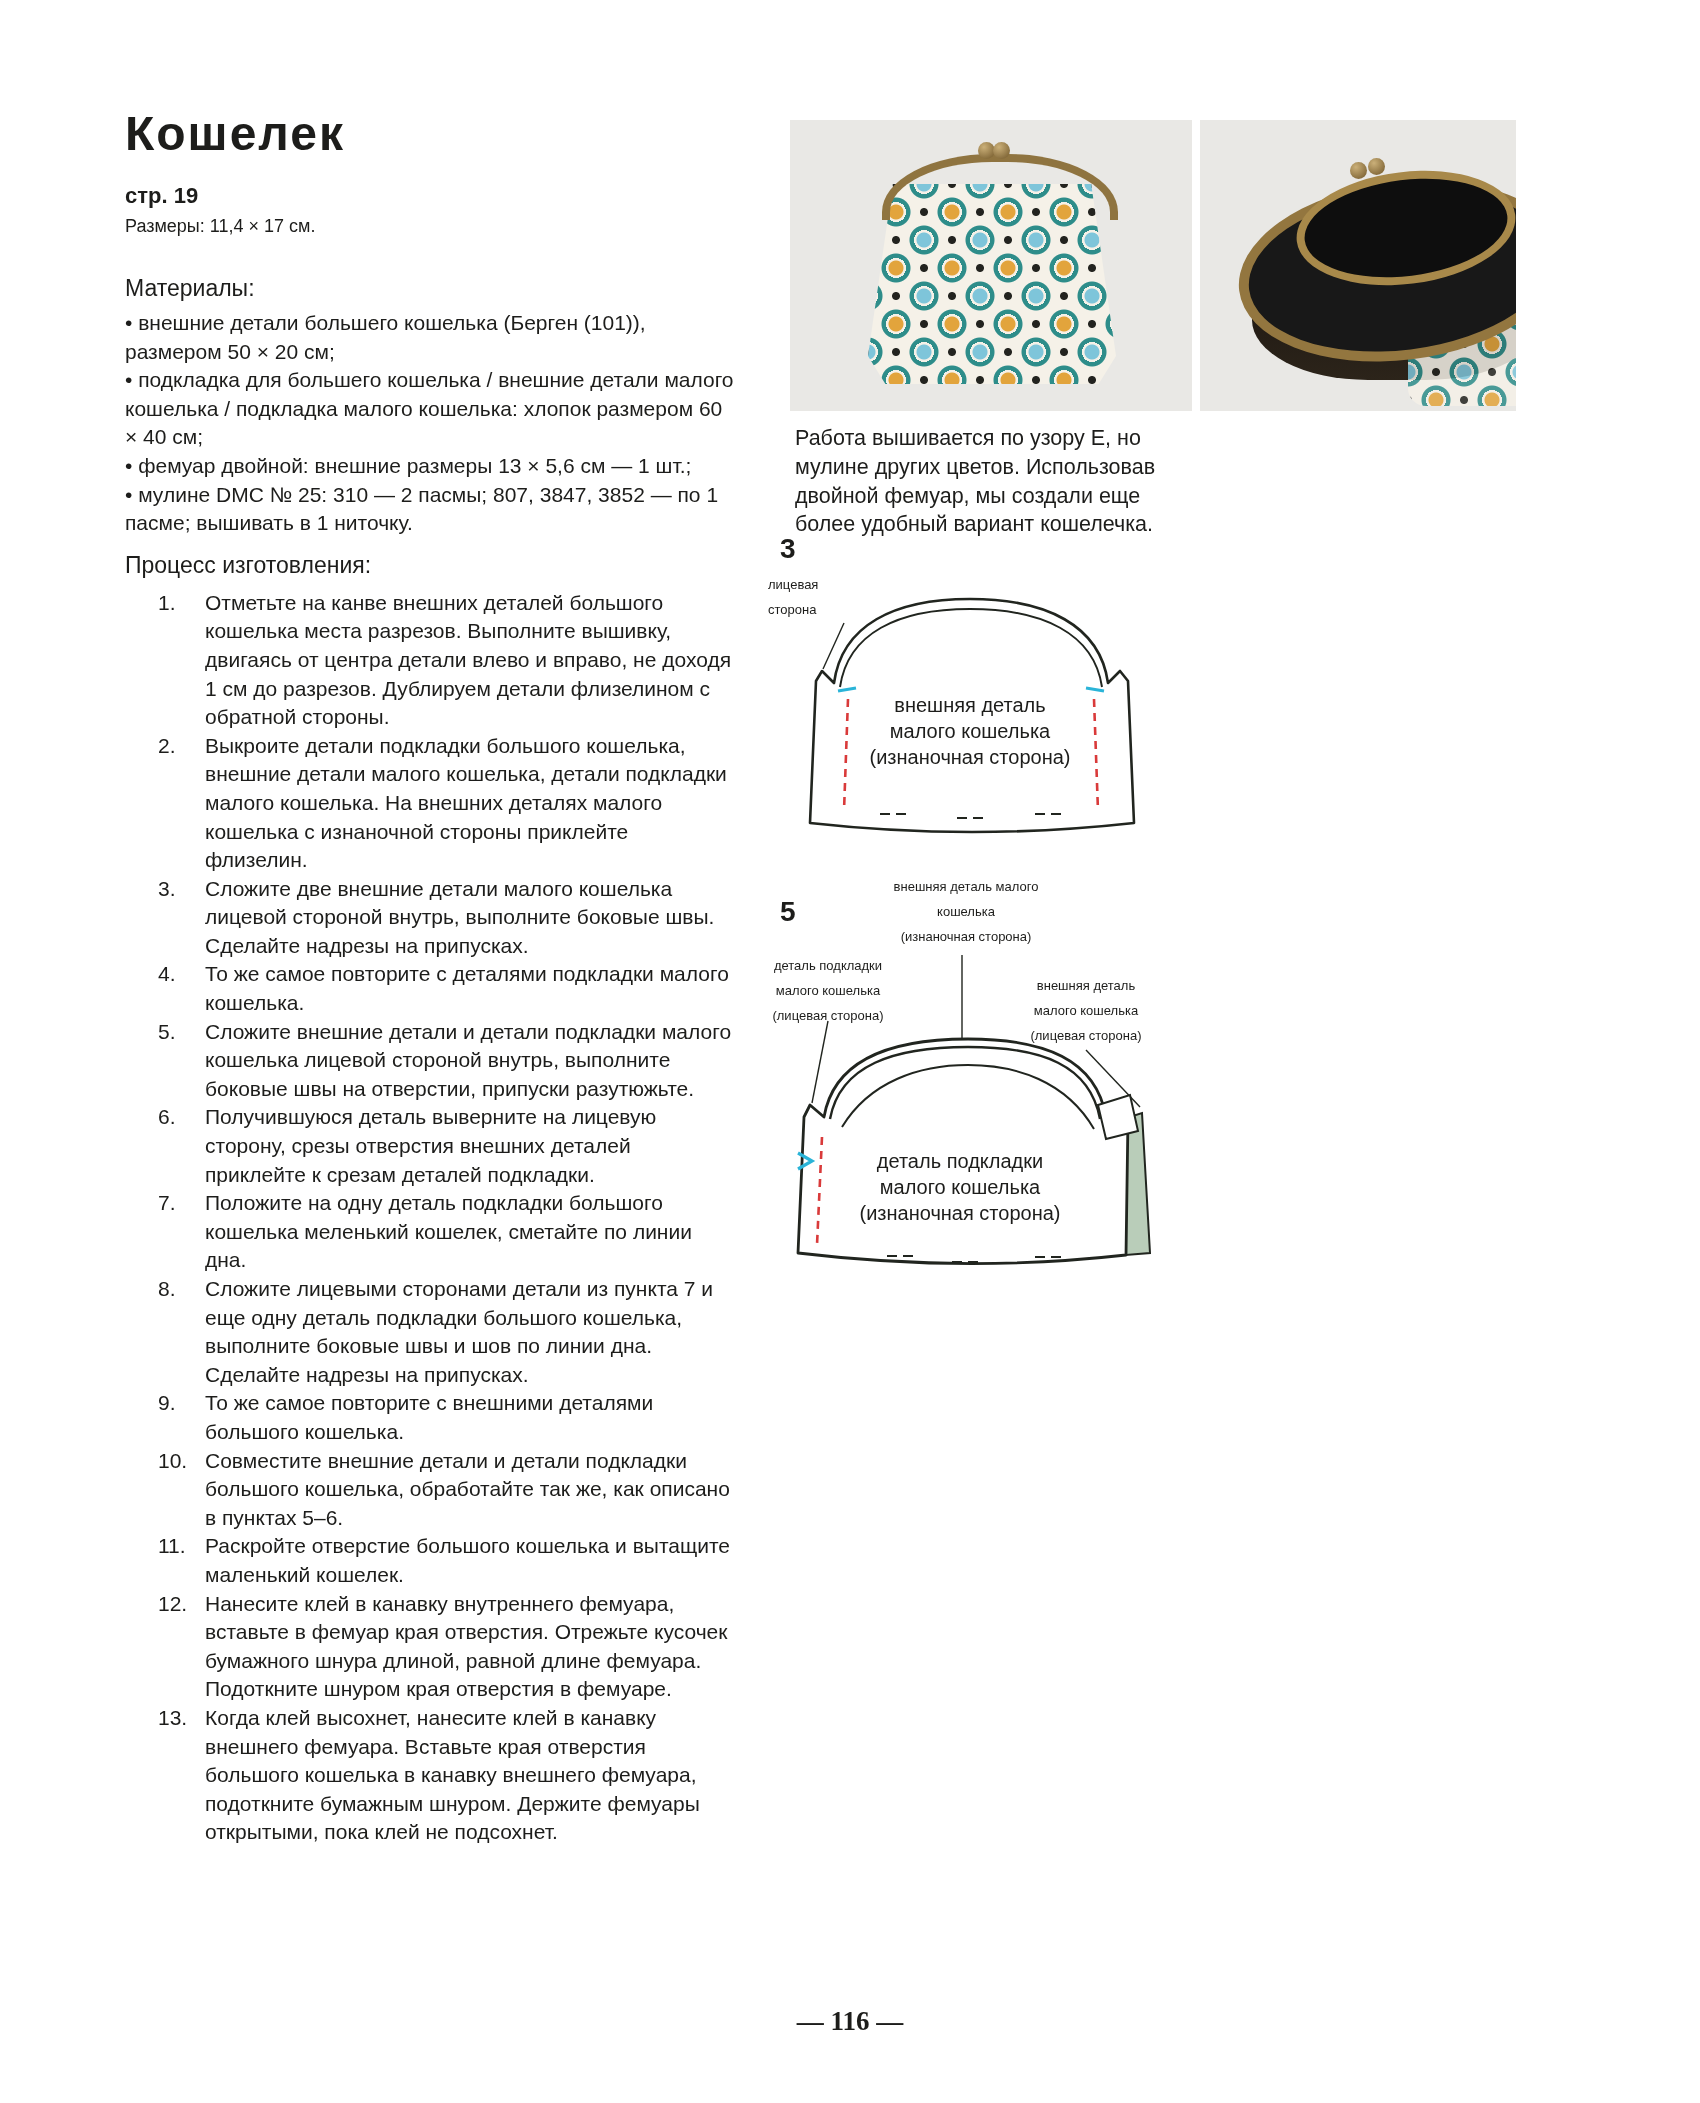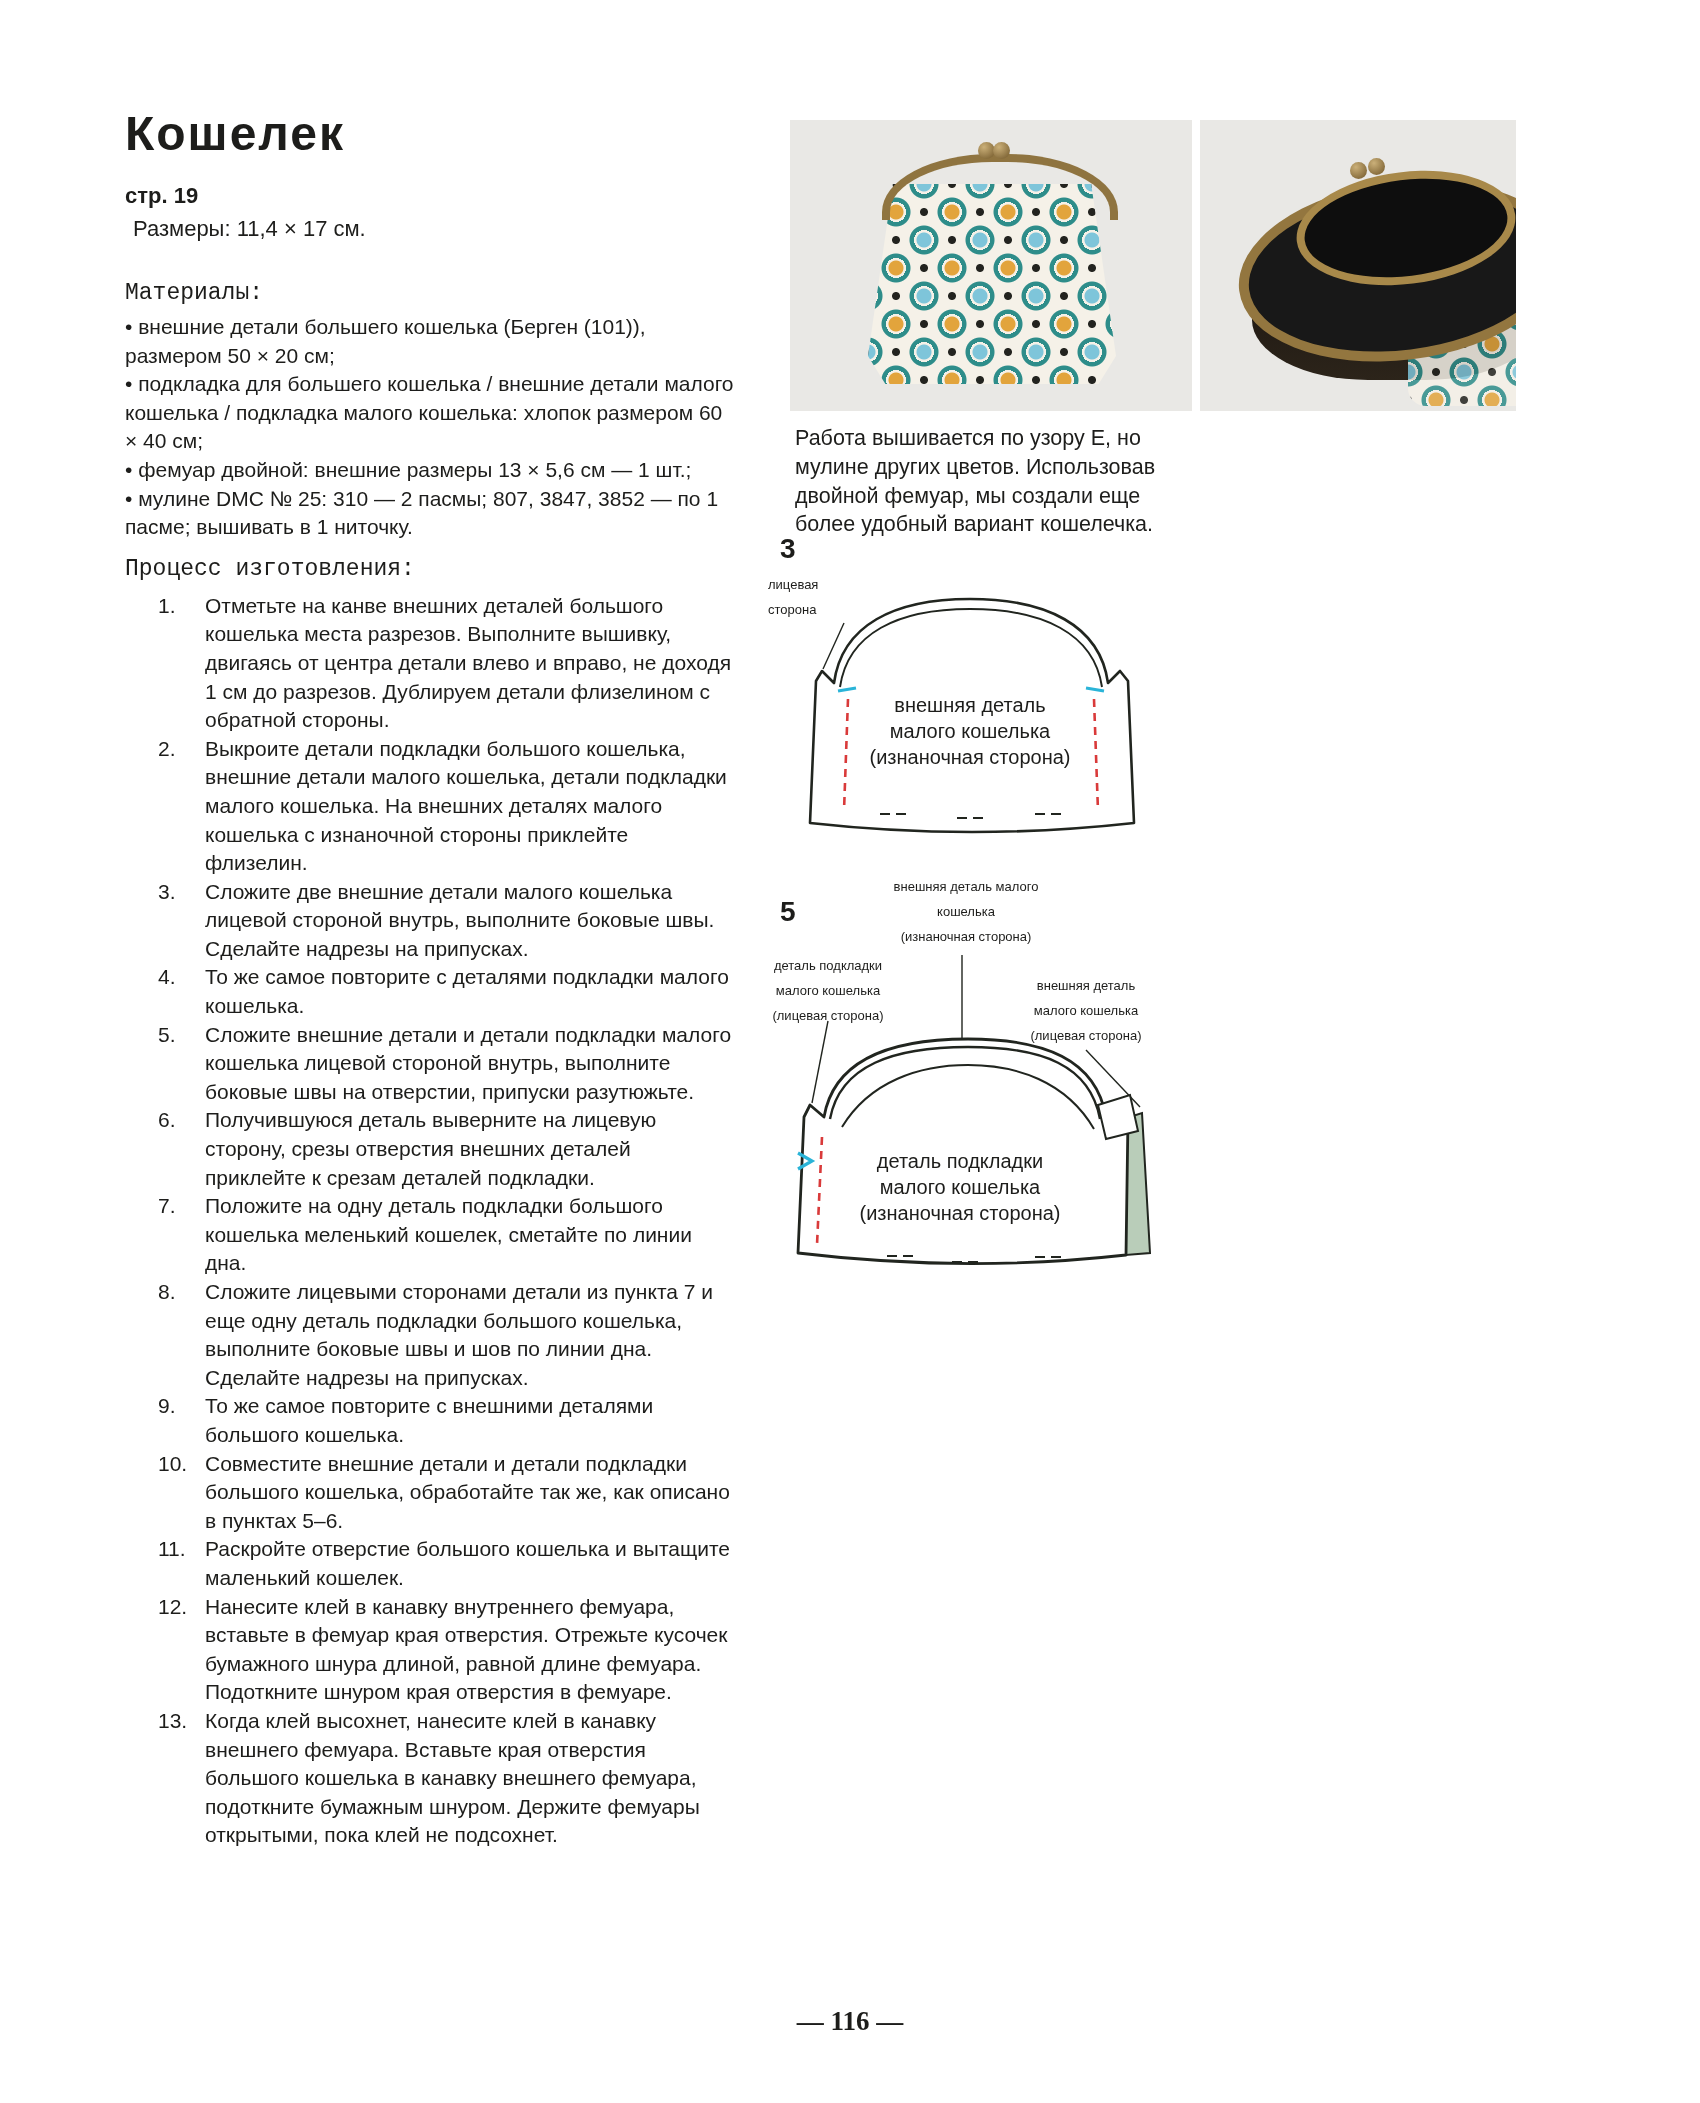--- a/index.html
+++ b/index.html
@@ -8,22 +8,22 @@
     background:#ffffff; color:#1d1d1b;
     font-family:"Liberation Sans", sans-serif;
     overflow:hidden;
   }
   .preline { white-space:pre-line; }
 
   
   .left-col { position:absolute; left:125px; top:106px; width:615px; }
   .title { font-size:48px; font-weight:bold; letter-spacing:2px; margin:0 0 22px 0; }
   .page-ref { font-size:22px; font-weight:bold; margin:0 0 7px 0; }
-  .dims { font-size:22px; margin:0 0 38px 8px; }
-  .sec-head { font-size:23px; margin:0 0 7px 0;font-family:Liberation Mono, monospace; }
+  .dims { font-size:18px; margin:0 0 38px 0; }
+  .sec-head { font-size:23px; margin:0 0 7px 0; }
   ul.materials { list-style:none; margin:0; padding:0; font-size:21px; line-height:28.6px; }
   ul.materials li::before { content:"•\00a0 "; }
   ol.steps { list-style:none; counter-reset:step; margin:10px 8px 0 0; padding:0;
              font-size:21px; line-height:28.6px; }
   ol.steps li { counter-increment:step; position:relative; padding-left:80px; }
   ol.steps li::before { content:counter(step) "."; position:absolute; left:33px; top:0; }
 
   
   .photos { position:absolute; left:790px; top:120px; width:812px; height:291px; display:flex; gap:8px; }
   .photo { flex:1 1 0; position:relative; background:#e9e8e5; overflow:hidden; }

